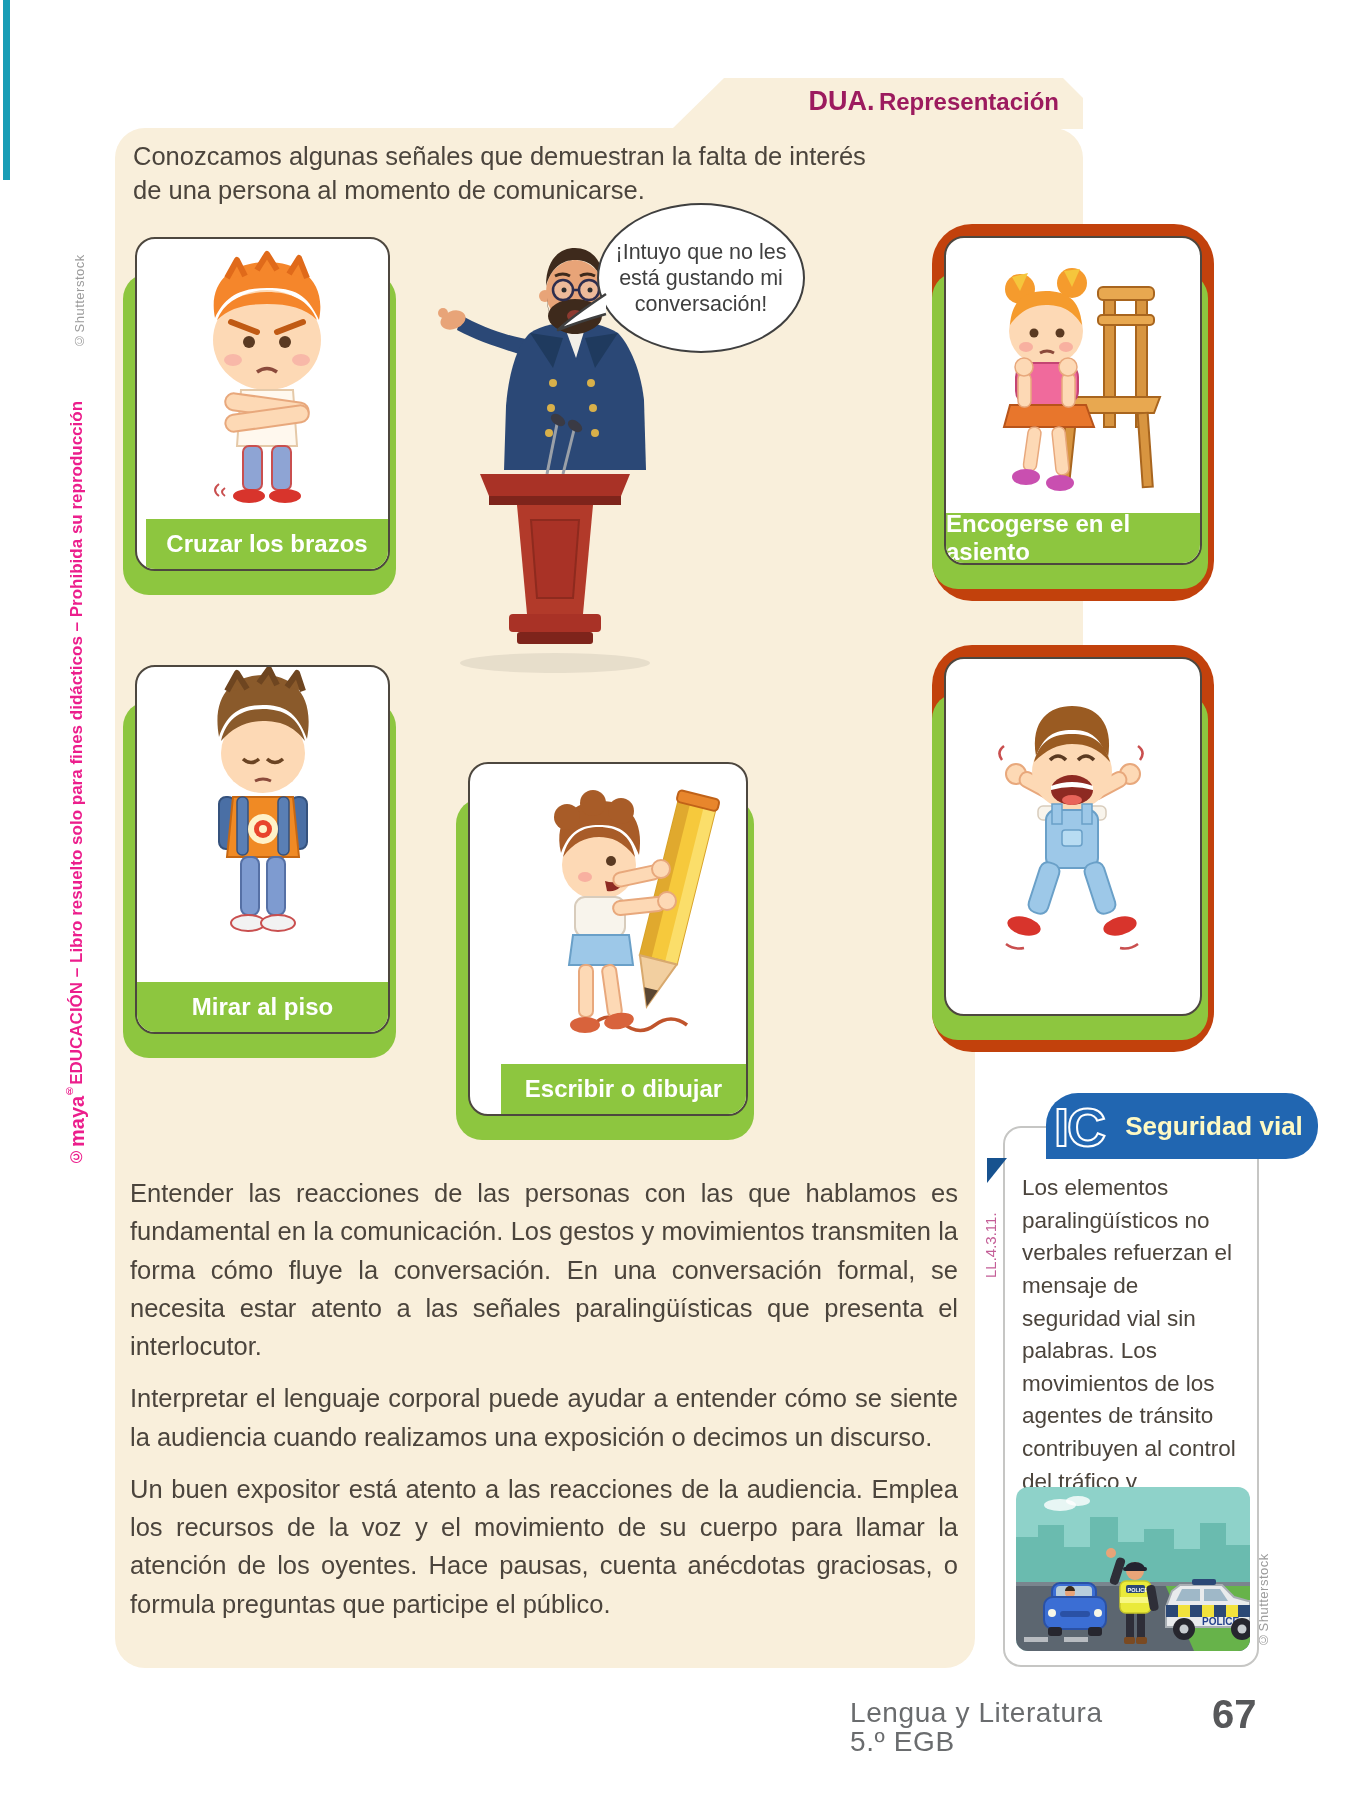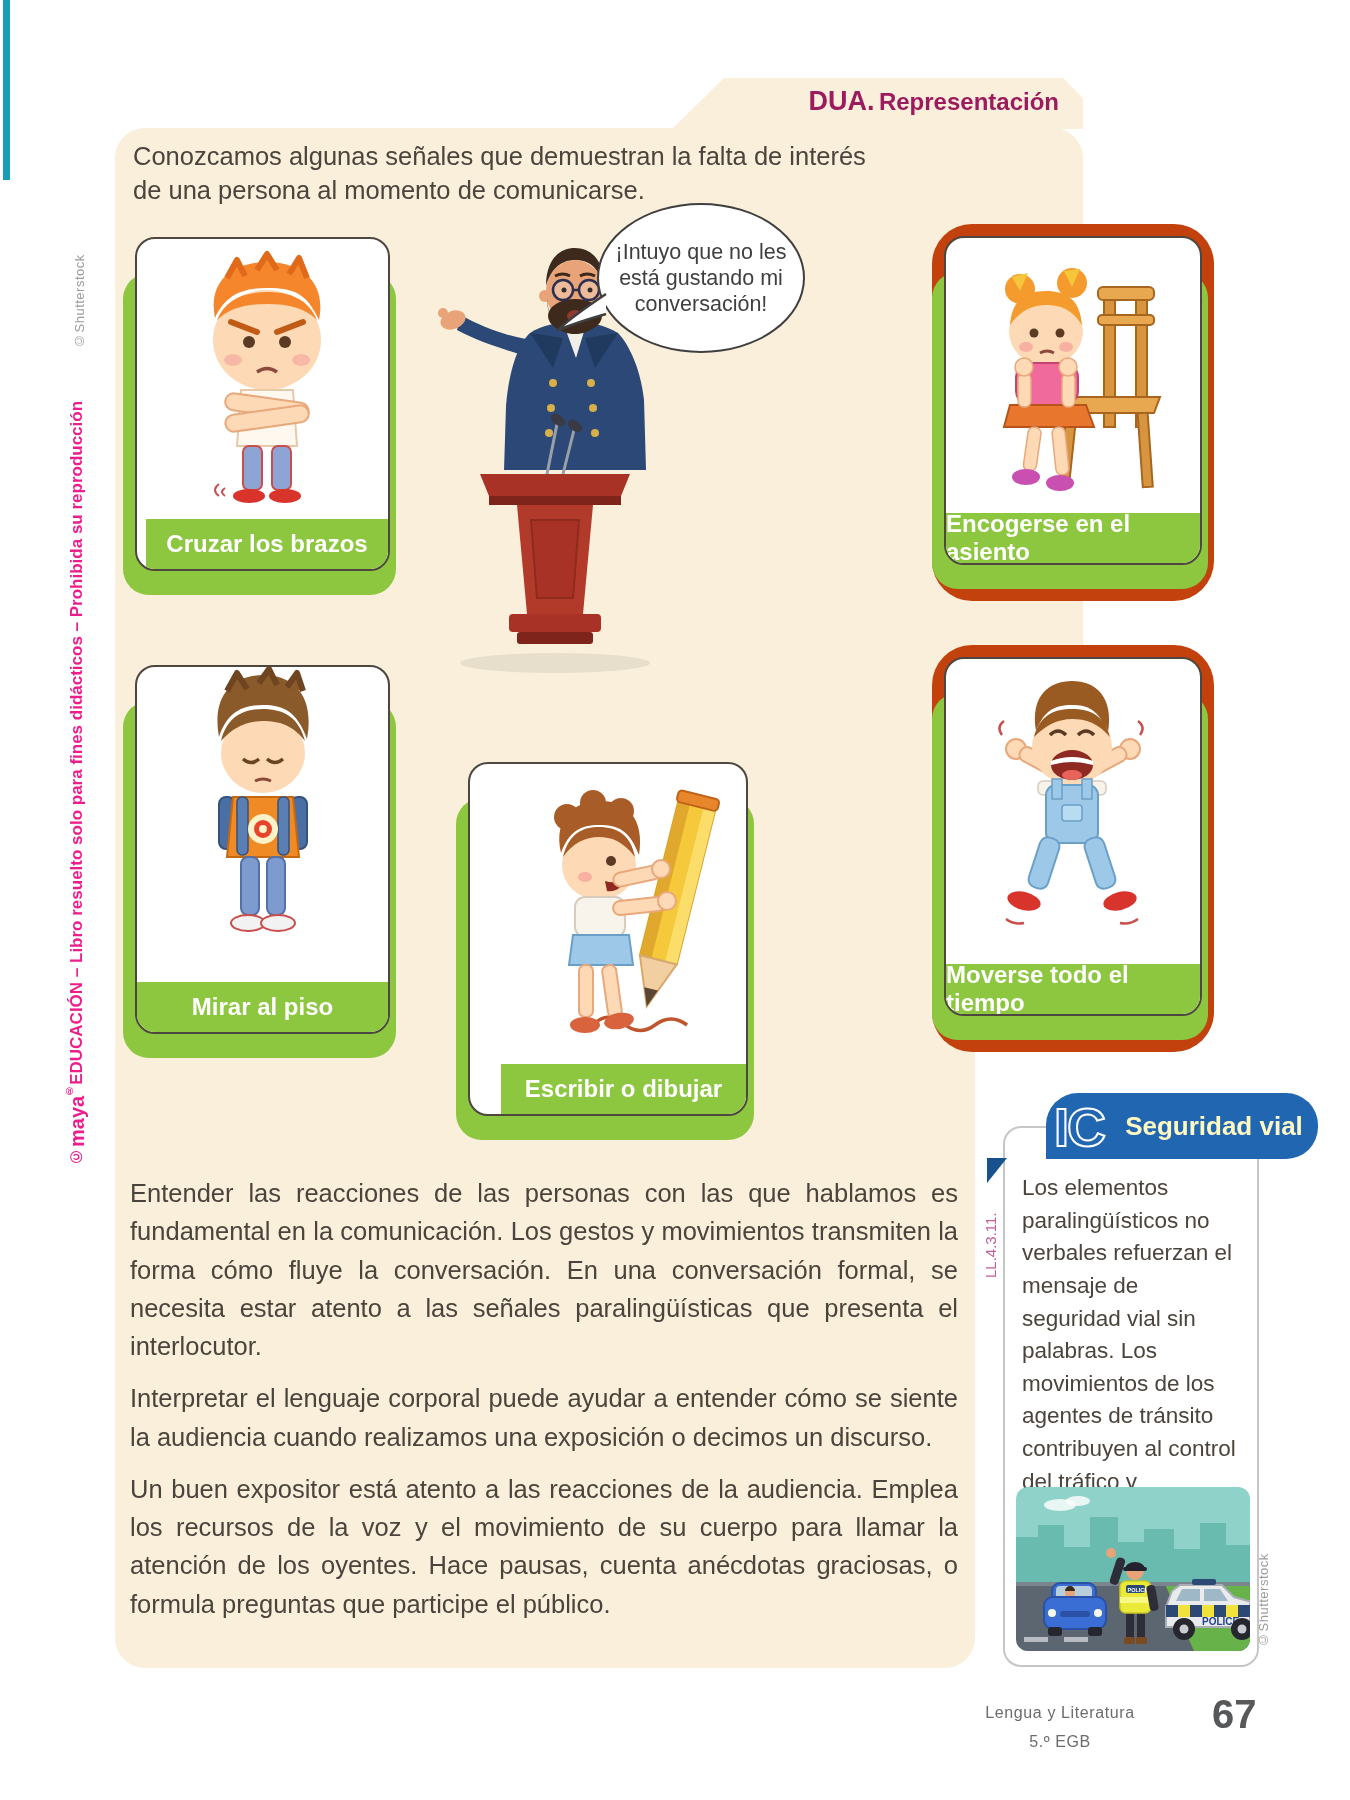--- a/index.html
+++ b/index.html
@@ -56,21 +56,21 @@
               clip-path:polygon(0 0,100% 0,0 100%);z-index:2;}
   .side-title{position:absolute;left:72px;right:8px;top:0;bottom:0;display:flex;align-items:center;
               justify-content:center;color:#fef9c3;font-weight:700;font-size:26px;}
   .ic-logo{position:absolute;left:6px;top:3px;}
   .side-code{left:982px;top:1168px;height:110px;font-size:15px;color:#C45E97;z-index:4;}
   .side-body{left:1022px;top:1172px;width:218px;font-size:22.5px;line-height:1.45;color:#4B443C;z-index:2;}
   .traffic{left:1016px;top:1487px;width:234px;height:164px;border-radius:12px;overflow:hidden;z-index:2;}
   .shutterstock-right{left:1256px;top:1487px;height:160px;font-size:13px;color:#9b9b9b;letter-spacing:.5px;}
 
   
-  .footer-text{left:890px;top:1698px;width:340px;text-align:center;font-size:16px;line-height:29px;
+  .footer-text{left:850px;top:1698px;width:340px;text-align:left;font-size:28px;line-height:29px;
                color:#6A6C6E;letter-spacing:.6px;}
   .page-number{left:1212px;top:1692px;font-size:40px;font-weight:800;color:#57585A;}
 </style>
 </head>
 <body>
 
 <div class="page">
 
   <div class="abs teal-bar"></div>
   <div class="abs vtext shutterstock-left">©Shutterstock</div>
@@ -266,21 +266,20 @@
             <rect x="84" y="110" width="10" height="20" fill="#9DC8E8" stroke="#6AA0C8" stroke-width="1.5"></rect>
             <rect x="114" y="110" width="10" height="20" fill="#9DC8E8" stroke="#6AA0C8" stroke-width="1.5"></rect>
             <rect x="94" y="136" width="20" height="16" rx="3" fill="#B8DCF2" stroke="#6AA0C8" stroke-width="1.5"></rect>
             <rect x="66" y="168" width="20" height="52" rx="8" fill="#9DC8E8" stroke="#6AA0C8" stroke-width="2" transform="rotate(18 76 194)"></rect>
             <rect x="122" y="168" width="20" height="52" rx="8" fill="#9DC8E8" stroke="#6AA0C8" stroke-width="2" transform="rotate(-18 132 194)"></rect>
             <ellipse cx="56" cy="232" rx="17" ry="9" fill="#D8342C" transform="rotate(14 56 232)"></ellipse>
             <ellipse cx="152" cy="232" rx="17" ry="9" fill="#D8342C" transform="rotate(-14 152 232)"></ellipse>
             <path d="M38,250 q8,6 18,4 M170,250 q-8,6 -18,4" stroke="#C94F4F" stroke-width="2.5" fill="none"></path>
           </svg>
         </div>
-        <div class="card-label">Moverse todo el tiempo</div>
       </div>
     </div>
   </div>
 
   <div class="card" style="left:468px;top:762px;width:280px;height:378px;">
     <div class="plate"></div>
     <div class="face" style="height:350px;padding-left:31px;">
       <div class="illus">
         <svg width="230" height="282" viewBox="0 0 230 282">
 

